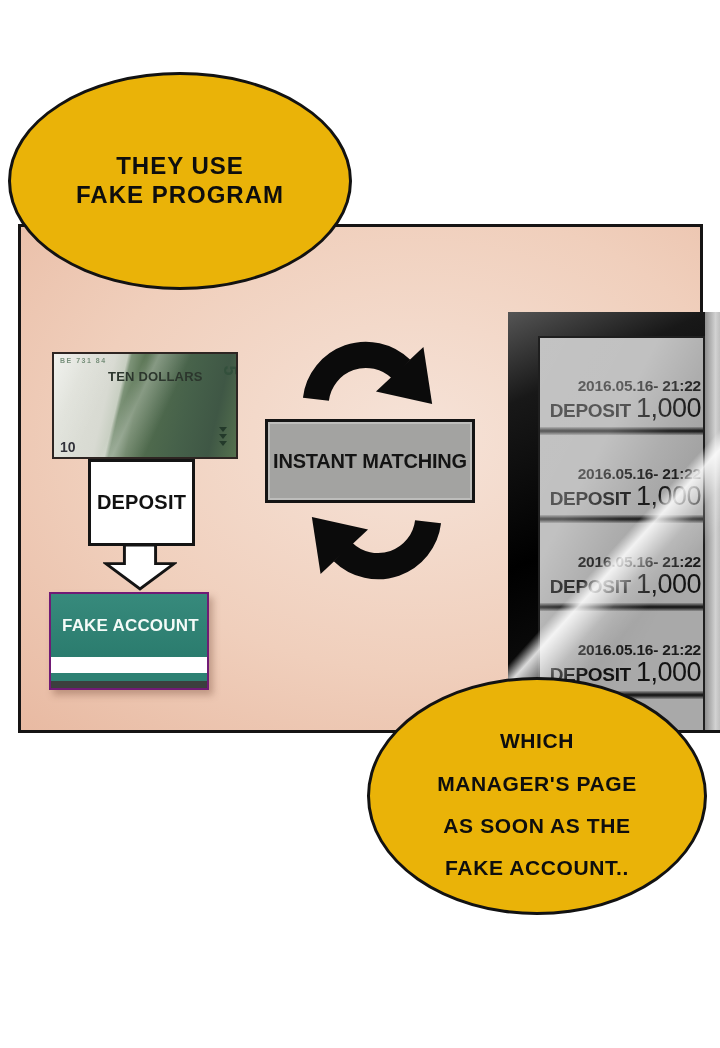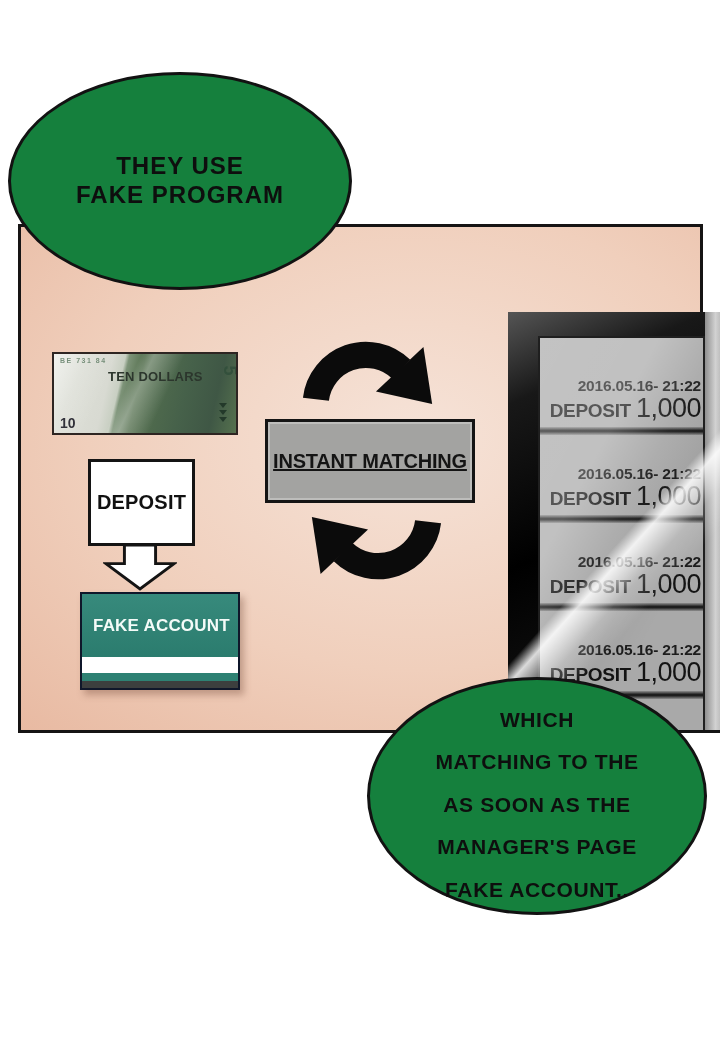--- a/index.html
+++ b/index.html
@@ -9,21 +9,21 @@
   }
   
   .panel{
     position:absolute;left:18px;top:224px;width:685px;height:509px;
     box-sizing:border-box;border:3px solid #161414;
     background:radial-gradient(ellipse 120% 115% at 58% 42%,
       #f6e3d8 0%, #f0cfbc 40%, #e6b49b 78%, #dda289 100%);
   }
   
   .banknote{
-    position:absolute;left:52px;top:352px;width:186px;height:83px;
+    position:absolute;left:52px;top:352px;width:186px;height:107px;
     box-sizing:border-box;border:2px solid #2e2522;
     background:
       linear-gradient(115deg, rgba(255,255,255,.55) 0%, rgba(255,255,255,.15) 16%, rgba(255,255,255,0) 30%),
       linear-gradient(103deg,#e0e2da 0%,#d8dad2 30%,#c8cfc2 36%,#7d9378 38%,#55704f 46%,#46614a 70%,#3f5745 86%,#55714e 100%);
     overflow:hidden;
   }
   .note-sheen{
     position:absolute;inset:0;
     background:linear-gradient(115deg, transparent 40%, rgba(255,255,255,.30) 46%, rgba(255,255,255,0) 60%);
   }
@@ -41,40 +41,40 @@
   
   .deposit-box{
     position:absolute;left:88px;top:459px;width:107px;height:87px;
     box-sizing:border-box;border:3px solid #141414;background:#ffffff;
     display:flex;align-items:center;justify-content:center;
   }
   .deposit-box span{font-size:20px;font-weight:bold;color:#111;letter-spacing:.2px;}
   .down-arrow{position:absolute;left:103px;top:544px;}
   
   .fake-account{
-    position:absolute;left:80px;top:592px;width:160px;height:98px;
-    box-sizing:border-box;border:2px solid #0f172a;
+    position:absolute;left:49px;top:592px;width:160px;height:98px;
+    box-sizing:border-box;border:2px solid #701a75;
     display:flex;flex-direction:column;
     box-shadow:4px 5px 7px rgba(105,62,45,.35);
     background:#2e8173;
   }
   .fa-main{flex:0 0 63px;background:linear-gradient(180deg,#378a7c,#2b7c6e);
     display:flex;align-items:center;padding-left:11px;}
   .fa-main span{color:#f4fbf8;font-size:17px;font-weight:bold;letter-spacing:.2px;}
   .fa-stripe{flex:0 0 16px;background:#ffffff;}
   .fa-teal2{flex:0 0 8px;background:#2e8173;}
   .fa-dark{flex:1 1 auto;background:#3c3f3e;}
   
   .match-box{
     position:absolute;left:265px;top:419px;width:210px;height:84px;
     box-sizing:border-box;border:3px solid #141414;
     background:#a3a3a1;box-shadow:inset 0 0 0 2px #bdbdbb;
     display:flex;align-items:center;justify-content:center;
   }
-  .match-box span{font-size:20px;font-weight:bold;color:#141414;letter-spacing:-0.2px;text-decoration:underline;}
+  .match-box span{font-size:20px;font-weight:bold;color:#141414;letter-spacing:-0.2px;}
   .cycle{position:absolute;}
   .cycle-top{left:302px;top:314px;}
   .cycle-bottom{left:296px;top:515px;transform:rotate(180deg);}
   
   .phone{
     position:absolute;left:508px;top:312px;width:212px;height:421px;
     box-sizing:border-box;border-bottom:3px solid #141414;
     background:linear-gradient(155deg,#555 0%,#181818 18%,#000 50%,#1c1c1c 100%);
   }
   .right-strip{position:absolute;right:0;top:0;width:15px;height:100%;
@@ -93,21 +93,21 @@
     mix-blend-mode:screen;}
   .entry{height:80px;display:flex;flex-direction:column;justify-content:flex-end;
     align-items:flex-end;padding:0 2px 5px 0;box-sizing:border-box;}
   .entry-date{font-size:15.5px;font-weight:bold;color:#1c1c1c;letter-spacing:-0.2px;}
   .entry-amt{line-height:1;white-space:nowrap;}
   .entry-type{font-size:19px;font-weight:bold;color:#141414;letter-spacing:-0.3px;}
   .entry-num{font-size:27px;font-weight:normal;color:#141414;letter-spacing:-0.5px;}
   .sep{height:8px;background:linear-gradient(180deg,#8f8f8f,#1e1e1e 42%,#1e1e1e 58%,#8f8f8f);}
   
   .bubble{
-    position:absolute;background:#15803d;border:3px solid #121212;border-radius:50%;
+    position:absolute;background:#eab308;border:3px solid #121212;border-radius:50%;
     display:flex;flex-direction:column;align-items:center;justify-content:center;
     text-align:center;color:#0e0e0e;
   }
   .bubble-top{left:8px;top:72px;width:338px;height:212px;}
   .bubble-top .bline{font-size:24px;font-weight:bold;letter-spacing:1px;line-height:1.2;}
   .bubble-bottom{left:367px;top:677px;width:334px;height:232px;}
   .bubble-bottom .bline{font-size:21px;font-weight:bold;letter-spacing:.6px;line-height:1.21;margin-top:17px;}
 </style>
 </head>
 <body>
@@ -187,19 +187,18 @@
     <div class="phone-glare"></div>
   </div>
 
   <div class="bubble bubble-top">
     <div class="bline">THEY USE</div>
     <div class="bline">FAKE PROGRAM</div>
   </div>
 
   <div class="bubble bubble-bottom">
     <div class="bline">WHICH</div>
-    <div class="bline">MATCHING TO THE</div>
+    <div class="bline">MANAGER'S PAGE</div>
     <div class="bline">AS SOON AS THE</div>
-    <div class="bline">MANAGER'S PAGE</div>
     <div class="bline">FAKE ACCOUNT..</div>
   </div>
 
 </div>
 
 </body></html>

